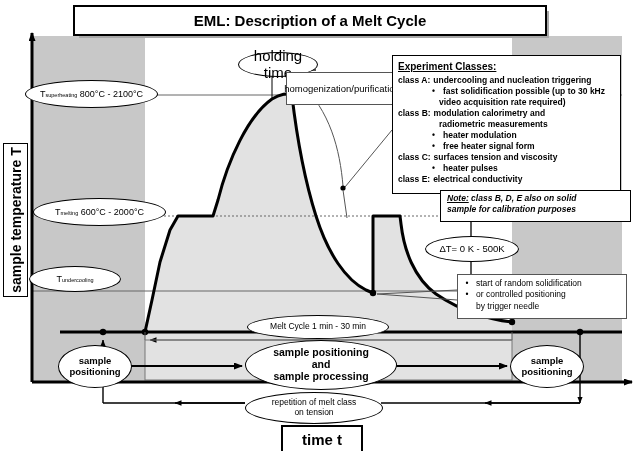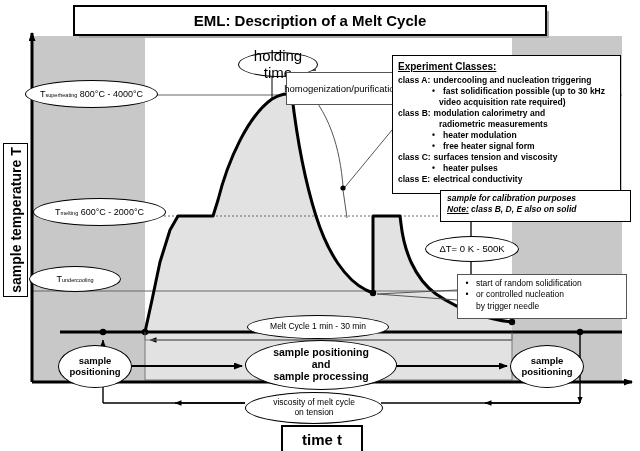--- a/index.html
+++ b/index.html
@@ -182,21 +182,21 @@
 
   <div class="ov" id="ylabel-box">
     <span id="ylabel-txt">sample temperature T</span>
   </div>
 
   <div class="ov" id="xlabel-box">time t</div>
 
   <div class="ell" id="ell-superheat">
     <span>
       <span>T</span><span class="sub">superheating</span>
-      <span>800°C - 4000°C</span>
+      <span>800°C - 2100°C</span>
     </span>
   </div>
   <div class="ell" id="ell-melting">
     <span>
       <span>T</span><span class="sub">melting</span>
       <span>600°C - 2000°C</span>
     </span>
   </div>
   <div class="ell" id="ell-undercool">
     <span>
@@ -215,37 +215,37 @@
   <div class="ell" id="ell-sp-mid">
     <span>sample positioning</span>
     <span>and</span>
     <span>sample processing</span>
   </div>
   <div class="ell" id="ell-sp-right">
     <span>sample</span>
     <span>positioning</span>
   </div>
   <div class="ell" id="ell-repeat">
-    <span>viscosity of melt cycle</span>
+    <span>repetition of melt class</span>
     <span>on tension</span>
   </div>
 
   <div class="cbox" id="box-homog">
     <span>homogenization/</span>
     <span>purification</span>
   </div>
 
   <div class="cbox" id="box-solid">
     <div class="li">
       <span class="bl">•</span>
       <span>start of random solidification</span>
     </div>
     <div class="li">
       <span class="bl">•</span>
-      <span>or controlled nucleation</span>
+      <span>or controlled positioning</span>
     </div>
     <div class="li">
       <span class="bl"></span>
       <span>by trigger needle</span>
     </div>
   </div>
 
   <div id="box-classes" class="ov">
     <div class="hdr">Experiment Classes:</div>
 
@@ -282,19 +282,19 @@
       <span>heater pulses</span>
     </div>
 
     <div class="row">
       <span class="ck">class E:</span>
       <span>electrical conductivity</span>
     </div>
   </div>
 
   <div id="box-note" class="ov">
-    <div>sample for calibration purposes</div>
     <div>
       <u>Note:</u><span> class B, D, E also on solid</span>
     </div>
+    <div>sample for calibration purposes</div>
   </div>
 
 </div>
 
 </body></html>

